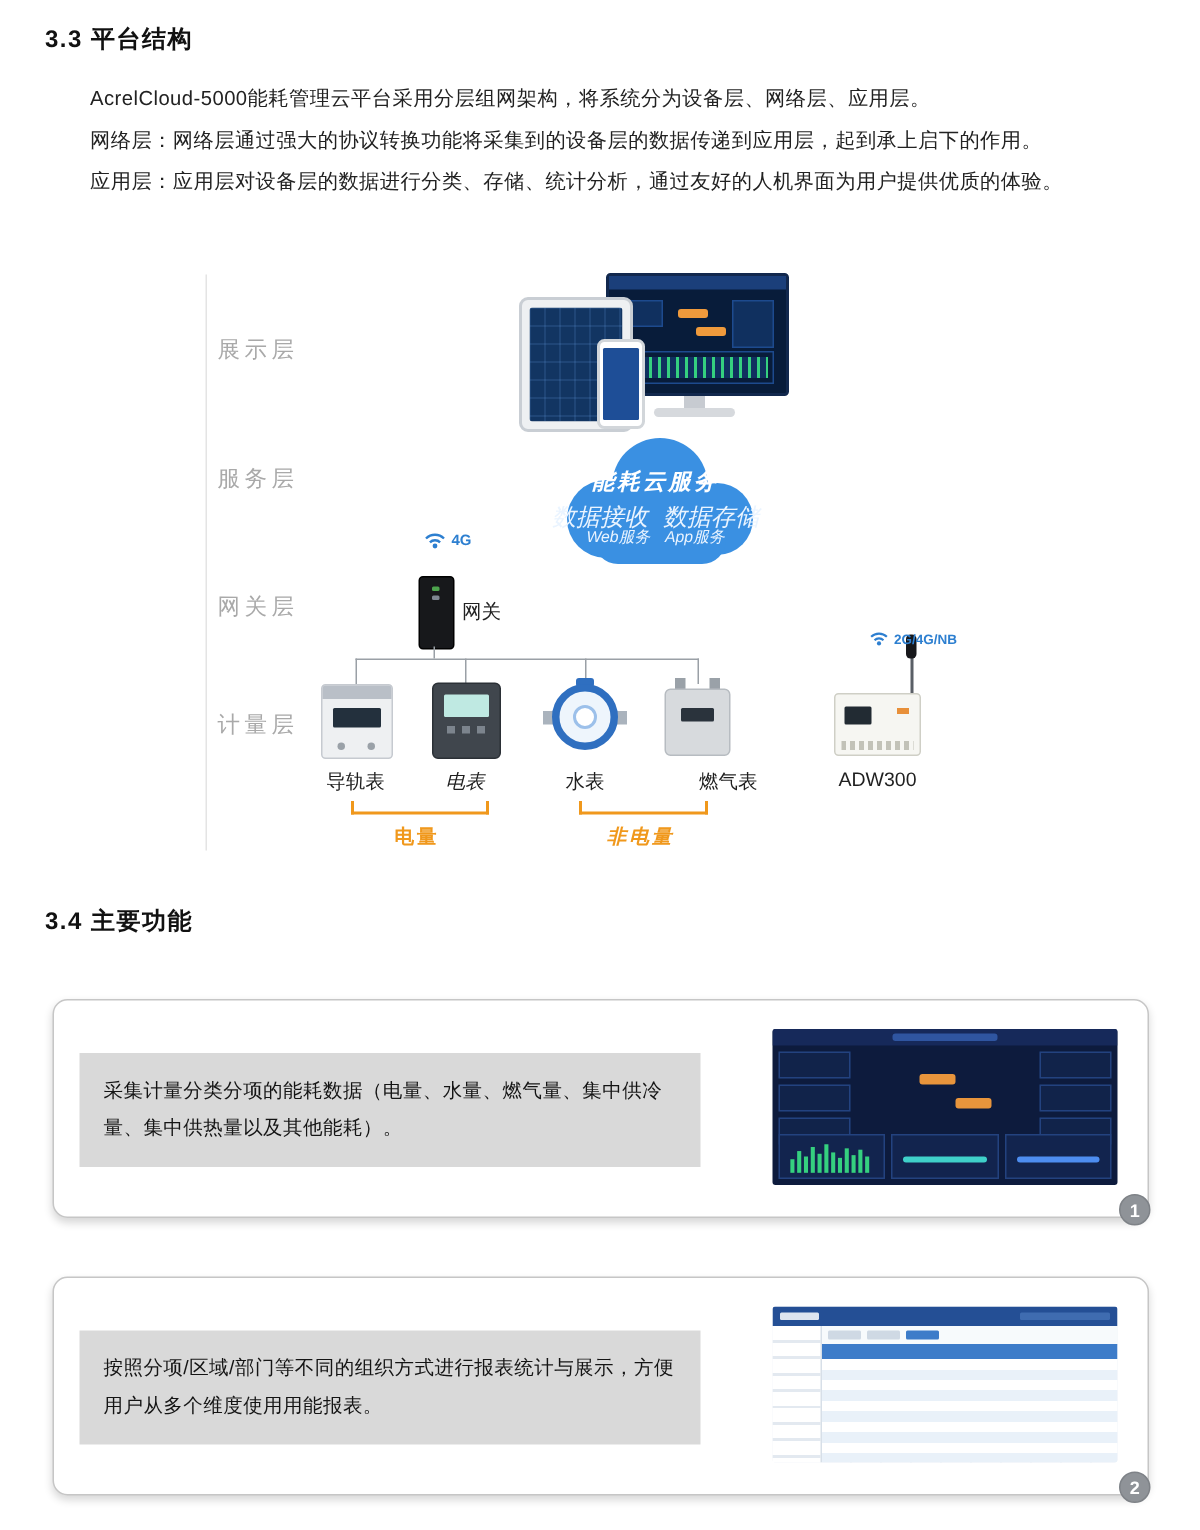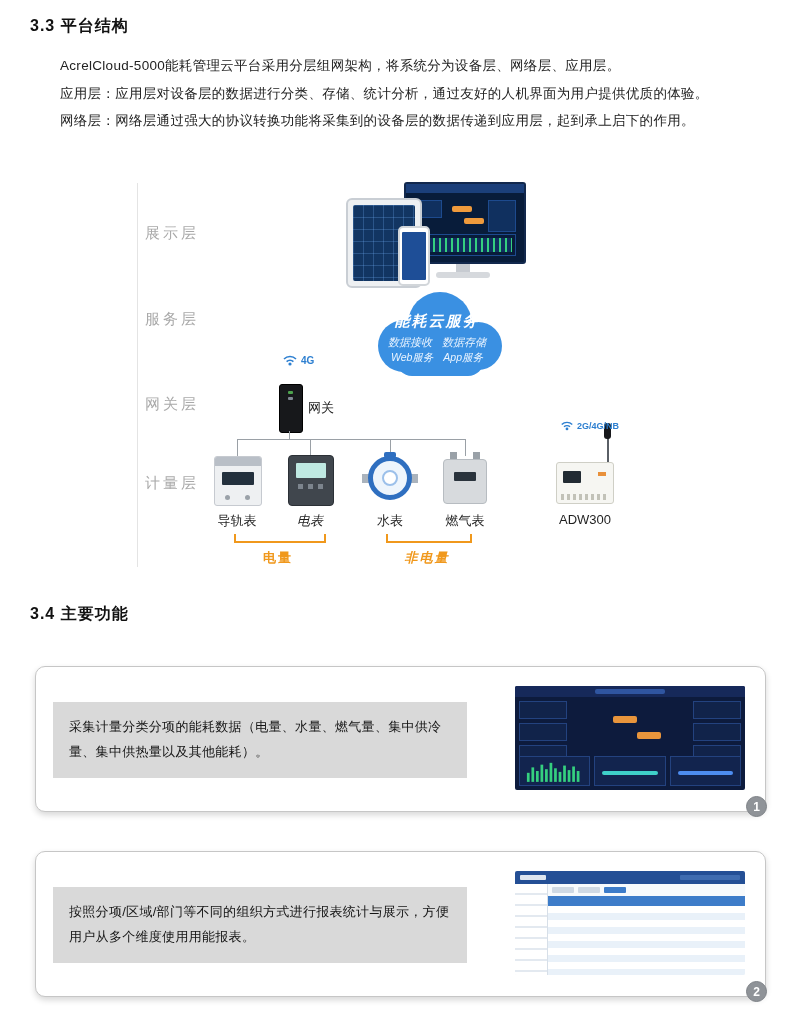--- a/index.html
+++ b/index.html
@@ -34,28 +34,28 @@
   .m-neck{position:absolute;left:456px;top:262px;width:14px;height:10px;background:#c7cbd1;}
   .m-base{position:absolute;left:436px;top:272px;width:54px;height:6px;background:#d6d9dd;border-radius:3px;}
   .phone{position:absolute;left:398px;top:226px;width:24px;height:48px;background:#fff;border:2px solid #d2d6da;
          border-radius:5px;z-index:3;padding:4px 2px;box-sizing:content-box;}
   .phone .scr{width:100%;height:100%;background:#1e4e97;border-radius:1px;}
 
   
   .cloud{position:absolute;left:362px;top:288px;width:150px;height:92px;font-style:italic;}
   .cloud .txt{position:absolute;left:0;width:100%;text-align:center;color:#fff;}
   .cloud .t1{top:24px;font-size:15px;font-weight:bold;letter-spacing:2px;}
-  .cloud .t2{top:47px;font-size:11px;color:#eaf4ff;}
+  .cloud .t2{top:47px;font-size:16px;color:#eaf4ff;}
   .cloud .t3{top:63px;font-size:10.5px;color:#eaf4ff;}
   .cloud .txt span{margin:0 5px;}
 
   
   .wifi{position:absolute;display:flex;align-items:flex-end;gap:3px;color:#2d7fd0;font-weight:bold;}
   .wifi-4g{left:282px;top:353px;font-size:10px;}
-  .wifi-wan{left:560px;top:419px;font-size:9px;}
+  .wifi-wan{left:579px;top:419px;font-size:9px;}
 
   
   .gateway{position:absolute;left:279px;top:384px;width:22px;height:47px;background:#17181b;border-radius:3px;border:1px solid #000;}
   .gateway i{position:absolute;left:8px;width:5px;height:3px;background:#4da34d;border-radius:1px;}
   .gateway i.g2{top:12px;background:#7f8792;}
   .gateway i.g1{top:6px;}
   .gw-label{position:absolute;left:308px;top:399px;font-size:13px;color:#222;text-align:center;}
 
   
   .cline{position:absolute;background:#9aa0a6;}
@@ -138,22 +138,22 @@
                          repeating-linear-gradient(90deg,transparent 0 19px,#dde6f0 19px 20px);}
 </style>
 </head>
 <body>
 
 <div class="page">
 
   <div class="sec-title" style="top:16px;">3.3 平台结构</div>
   <div class="paras">
     <p>AcrelCloud-5000能耗管理云平台采用分层组网架构，将系统分为设备层、网络层、应用层。</p>
+    <p>网络层：网络层通过强大的协议转换功能将采集到的设备层的数据传递到应用层，起到承上启下的作用。</p>
     <p>应用层：应用层对设备层的数据进行分类、存储、统计分析，通过友好的人机界面为用户提供优质的体验。</p>
-    <p>网络层：网络层通过强大的协议转换功能将采集到的设备层的数据传递到应用层，起到承上启下的作用。</p>
   </div>
 
   <div class="vline"></div>
   <div class="layer-label" style="top:224px;">展示层</div>
   <div class="layer-label" style="top:310px;">服务层</div>
   <div class="layer-label" style="top:395px;">网关层</div>
   <div class="layer-label" style="top:474px;">计量层</div>
 
   <div class="monitor">
     <div class="m-head"></div>
@@ -249,21 +249,21 @@
       <path d="M2 6 a8.5 8.5 0 0 1 12 0" stroke="#2d7fd0" stroke-width="1.6" fill="none"></path>
       <path d="M4.6 8.6 a4.8 4.8 0 0 1 6.8 0" stroke="#2d7fd0" stroke-width="1.6" fill="none"></path>
       <circle cx="8" cy="11" r="1.6" fill="#2d7fd0"></circle>
     </svg>
     <span>2G/4G/NB</span>
   </div>
 
   <div class="dev-label" style="left:197px;">导轨表</div>
   <div class="dev-label" style="left:270px;font-style:italic;">电表</div>
   <div class="dev-label" style="left:350px;">水表</div>
-  <div class="dev-label" style="left:425px;">燃气表</div>
+  <div class="dev-label" style="left:425px;text-align:right;">燃气表</div>
   <div class="dev-label" style="left:545px;">ADW300</div>
 
   <div class="brace" style="left:234px;width:88px;"></div>
   <div class="grp-label" style="left:234px;width:88px;">电量</div>
   <div class="brace" style="left:386px;width:82px;"></div>
   <div class="grp-label" style="left:386px;width:82px;font-style:italic;">非电量</div>
 
   <div class="sec-title" style="top:604px;">3.4 主要功能</div>
 
   <div class="fbox" style="top:666px;"></div>

